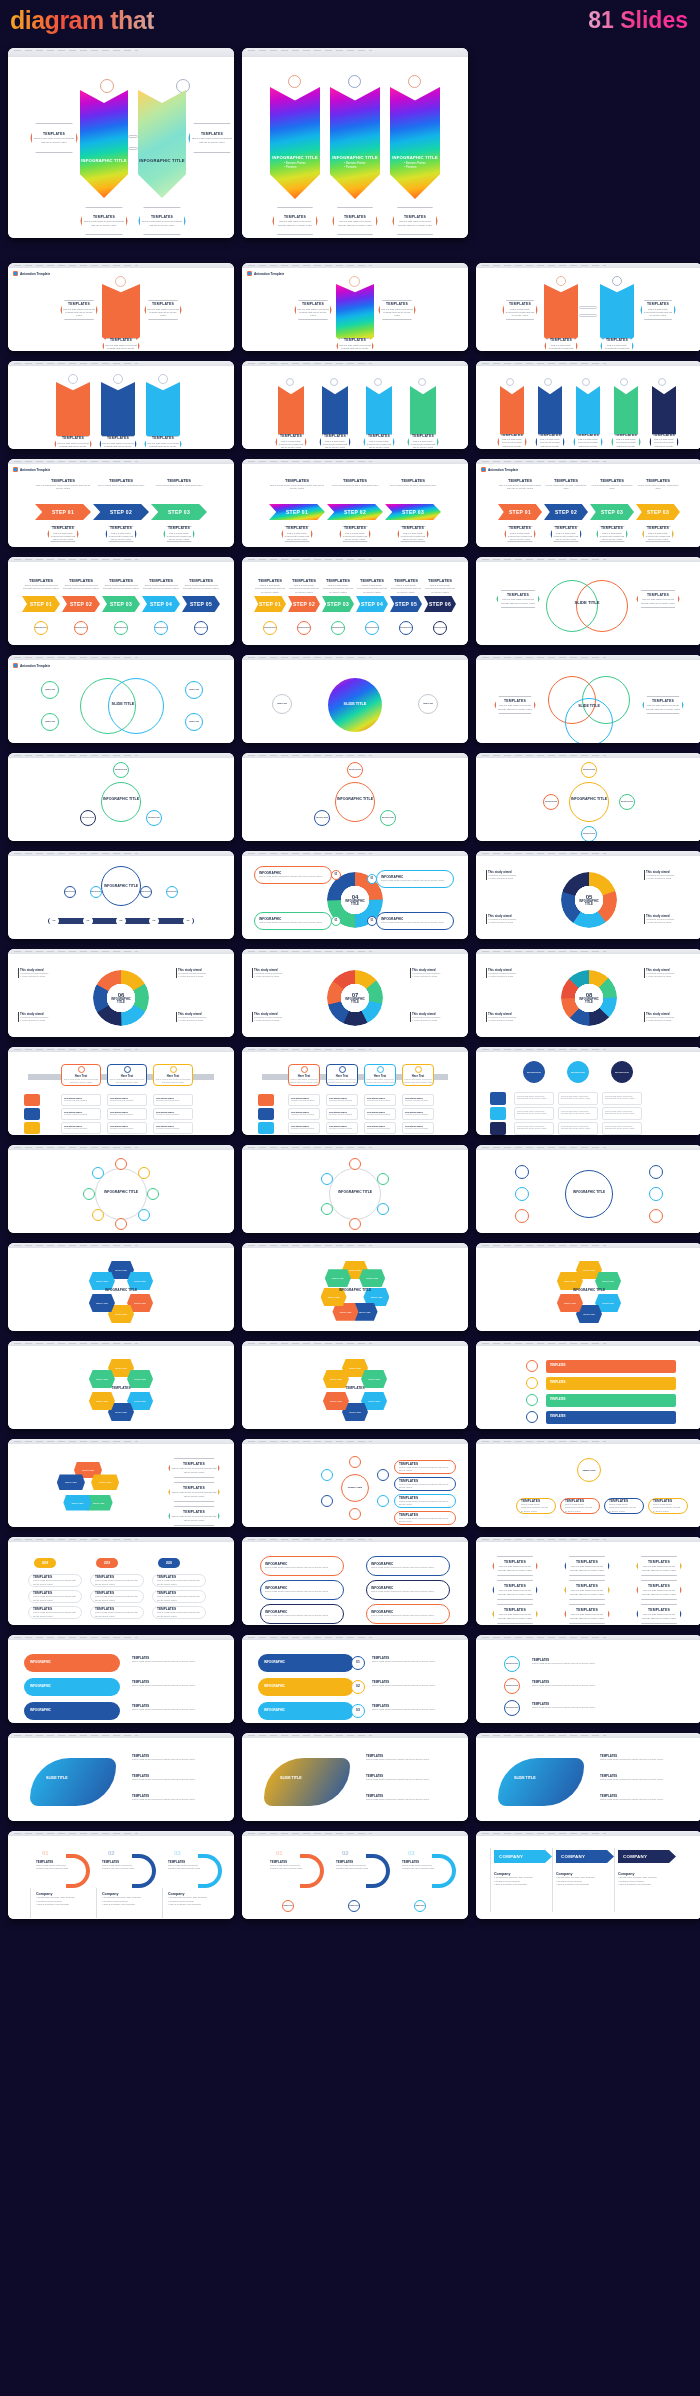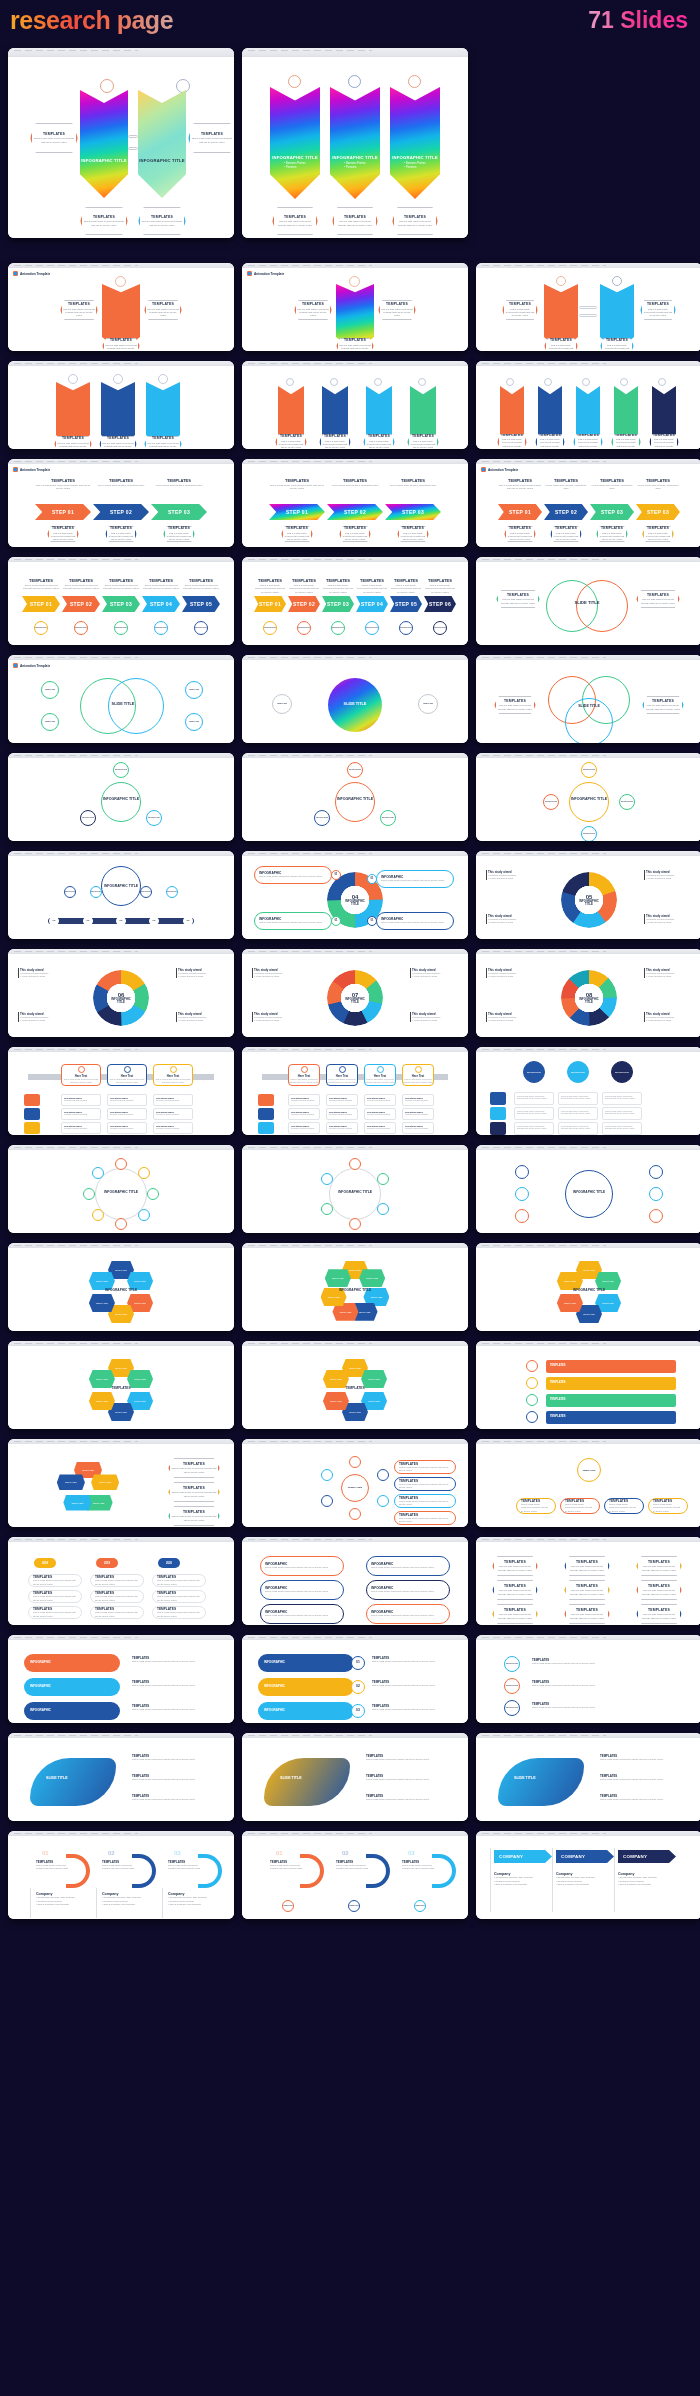--- a/index.html
+++ b/index.html
@@ -116,22 +116,22 @@
     clip-path: polygon(0 0, 88% 0, 100% 50%, 88% 100%, 0 100%);
   }
   .co-block .t{ font-size:3.6px; font-weight:bold; color:#1d2b45; }
   .co-block .d{ font-size:2.3px; color:#8b9099; line-height:1.6; }
   .vline { position:absolute; background:#dcdfe4; }
 </style>
 </head>
 <body>
 
 <div id="header">
-  <div id="title">research page</div>
-  <div id="slide-count">71 Slides</div>
+  <div id="title">diagram that</div>
+  <div id="slide-count">81 Slides</div>
 </div>
 
 <div id="stage">
     <div class="slide hero" style="left: 8px; top: 48px; width: 226px; height: 190px;">
       <div class="chrome"></div>
       <div class="canvas">
         <div style="left: 92px; top: 22px; width: 14px; height: 14px; position: absolute; border: 0.7px solid rgb(224, 143, 110); border-radius: 50%; opacity: 0.85;"></div>
         <div style="left: 168px; top: 22px; width: 14px; height: 14px; position: absolute; border: 0.7px solid rgb(154, 166, 192); border-radius: 50%; opacity: 0.85;"></div>
         <div class="banner rainbow" style="left: 72px; top: 33px; width: 48px; height: 108px;">
           <div class="bt">INFOGRAPHIC TITLE</div>

